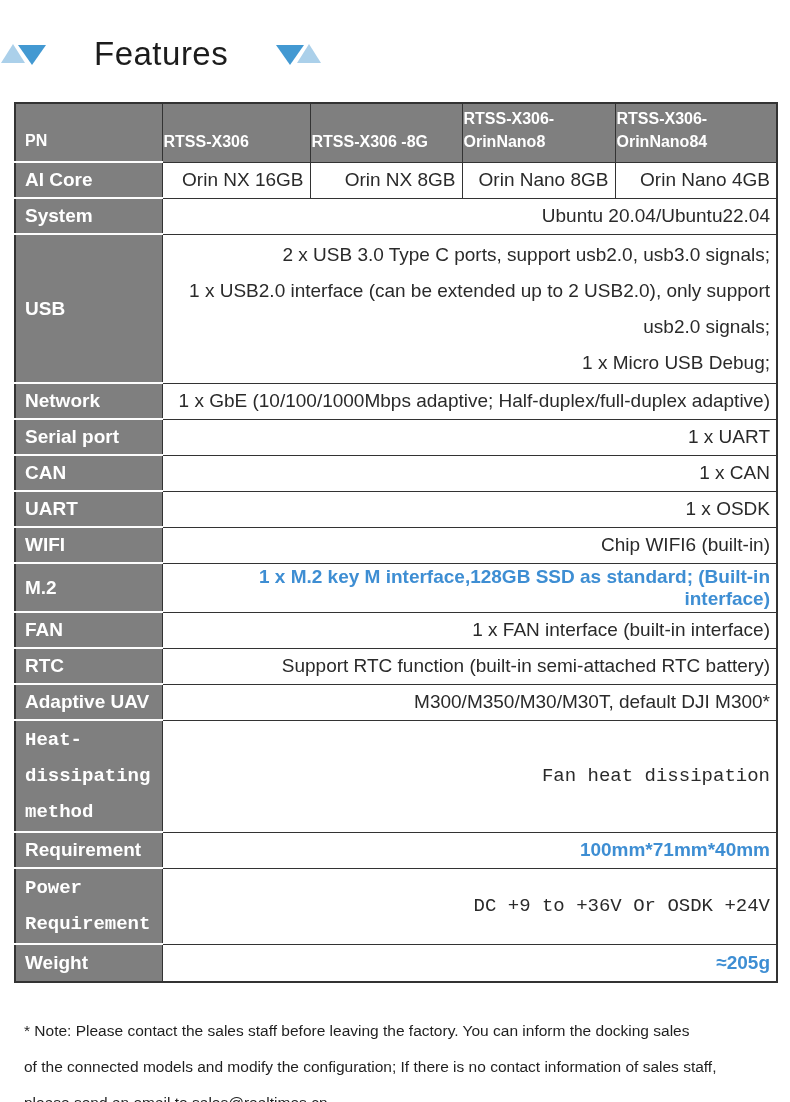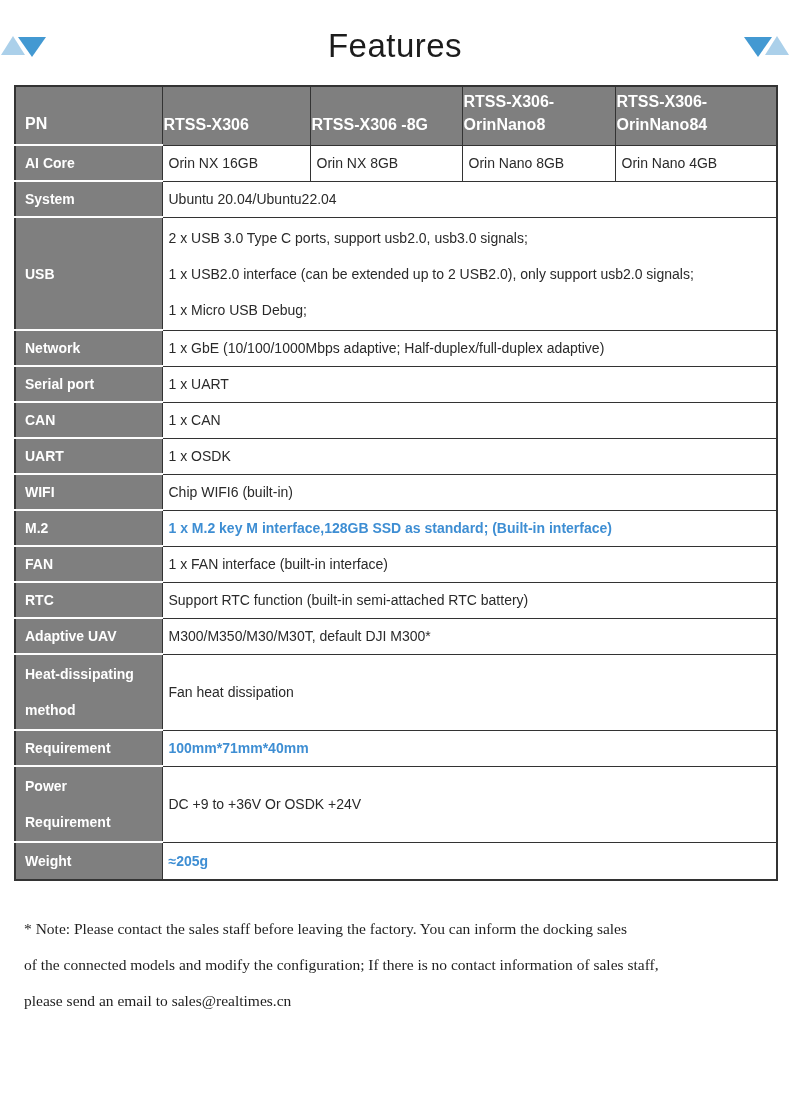--- a/index.html
+++ b/index.html
@@ -13,61 +13,61 @@
   *{box-sizing:border-box;}
   html,body{margin:0;padding:0;}
   body{
     width:790px;height:1102px;
     background:#ffffff;
     font-family:"Liberation Sans","DejaVu Sans",sans-serif;
     color:var(--text-dark);
     overflow:hidden;
   }
   .title-bar{
-    height:85px;
+    height:102px;
     display:flex;
     align-items:center;
-    justify-content:space-between;
+    justify-content:flex-start;
     gap:44px;
     padding-top:6px;
   }
   .page-title{
     font-size:33px;
     font-weight:400;
     color:#1c1c1c;
     letter-spacing:0.5px;
   }
   .tri-group{display:block;}
   table.spec{
     border-collapse:collapse;
     table-layout:fixed;
     width:762px;
     margin-left:14px;
     border:2px solid var(--border-dark);
   }
   td{
-    font-size:14px;
+    font-size:19px;
     vertical-align:middle;
     overflow:hidden;
   }
   td.label{
     background:var(--header-gray);
     color:#ffffff;
     font-weight:700;
     padding-left:9px;
     padding-right:4px;
     border-top:2px solid #fdfdfd;
     border-right:1px solid var(--border-dark);
     white-space:pre-line;
   }
   tr.header-row td.label{border-top:none;}
   td.val{
     background:#ffffff;
     color:#2a2a2a;
-    text-align:left;
+    text-align:right;
     border:1px solid var(--border-dark);
     padding:2px 6px;
   }
   tr.header-row td{
     background:var(--header-gray);
     color:#ffffff;
     font-weight:700;
     font-size:16px;
     border:1px solid var(--border-dark);
     vertical-align:bottom;
@@ -79,23 +79,23 @@
   .usb-line{line-height:36px;}
   td.highlight{
     color:var(--accent-blue);
     font-weight:700;
   }
   .note{
     margin:30px 0 0 24px;
     font-size:15.5px;
     color:#1f1f1f;
   }
-  .note div{line-height:36px;font-family:Liberation Serif, serif;}
+  .note div{line-height:36px;}
   .h59{height:59px;} .h36{height:36px;} .h108{height:108px;}
-  .h72{height:72px;} .h38{height:38px;}
+  .h72{height:72px;font-family:Liberation Mono, monospace;} .h38{height:38px;}
 </style>
 </head>
 <body>
 
 <div class="title-bar">
   <svg class="tri-group" width="50" height="24" viewBox="0 0 50 24" aria-hidden="true">
     <polygon points="1,21 13,2 25,21" fill="var(--triangle-light)"></polygon>
     <polygon points="18,3 46,3 32,23" fill="var(--triangle-dark)"></polygon>
   </svg>
   <div class="page-title">Features</div>

